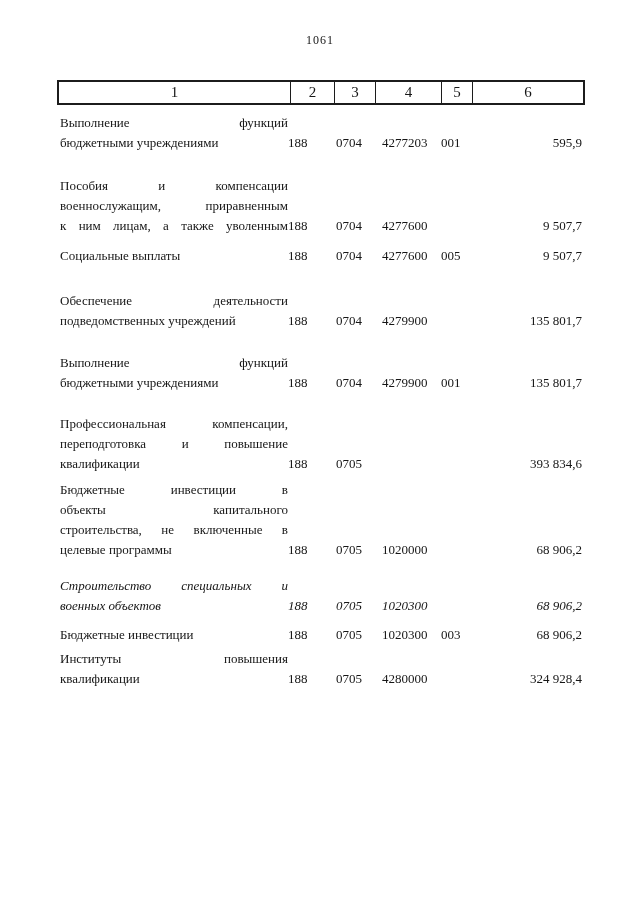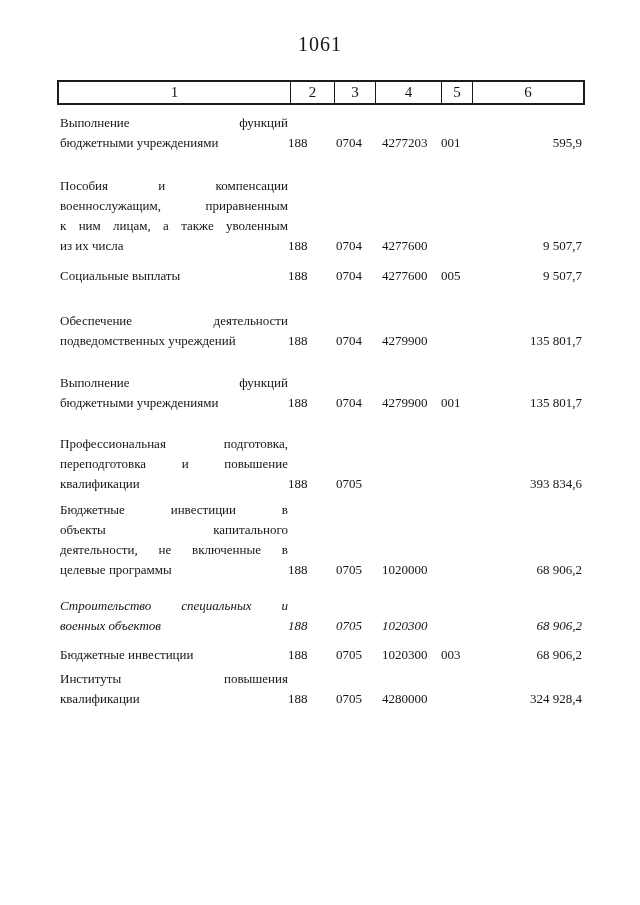--- a/index.html
+++ b/index.html
@@ -8,21 +8,21 @@
     background: #ffffff;
     position: relative;
     overflow: hidden;
     font-family: "Liberation Serif", "DejaVu Serif", serif;
     color: #161616;
   }
   .page-number {
     position: absolute;
     top: 33px; left: 0; width: 640px;
     text-align: center;
-    font-size: 20px;
+    font-size: 12px;
     letter-spacing: 1px;
   }
   
   .thead {
     position: absolute;
     left: 57px; top: 80px;
     width: 528px; height: 25px;
     box-sizing: border-box;
     border: 2px solid #1c1c1c;
     display: flex;
@@ -107,21 +107,20 @@
       <div class="c3">0704</div>
       <div class="c4">4277203</div>
       <div class="c5">001</div>
       <div class="c6">595,9</div>
     </div>
     <div class="row">
       <div class="c1">
         <div class="line jst">Пособия и компенсации</div>
         <div class="line jst">военнослужащим, приравненным</div>
         <div class="line jst">к ним лицам, а также уволенным</div>
-        <div class="line">из их числа</div>
       </div>
       <div class="c2">188</div>
       <div class="c3">0704</div>
       <div class="c4">4277600</div>
       <div class="c5"></div>
       <div class="c6">9 507,7</div>
     </div>
     <div class="row">
       <div class="c1">
         <div class="line">Социальные выплаты</div>
@@ -149,35 +148,35 @@
         <div class="line">бюджетными учреждениями</div>
       </div>
       <div class="c2">188</div>
       <div class="c3">0704</div>
       <div class="c4">4279900</div>
       <div class="c5">001</div>
       <div class="c6">135 801,7</div>
     </div>
     <div class="row">
       <div class="c1">
-        <div class="line jst">Профессиональная подготовка,</div>
+        <div class="line jst">Профессиональная компенсации,</div>
         <div class="line jst">переподготовка и повышение</div>
         <div class="line">квалификации</div>
       </div>
       <div class="c2">188</div>
       <div class="c3">0705</div>
       <div class="c4"></div>
       <div class="c5"></div>
       <div class="c6">393 834,6</div>
     </div>
     <div class="row">
       <div class="c1">
         <div class="line jst">Бюджетные инвестиции в</div>
         <div class="line jst">объекты капитального</div>
-        <div class="line jst">деятельности, не включенные в</div>
+        <div class="line jst">строительства, не включенные в</div>
         <div class="line">целевые программы</div>
       </div>
       <div class="c2">188</div>
       <div class="c3">0705</div>
       <div class="c4">1020000</div>
       <div class="c5"></div>
       <div class="c6">68 906,2</div>
     </div>
     <div class="row">
       <div class="c1">

